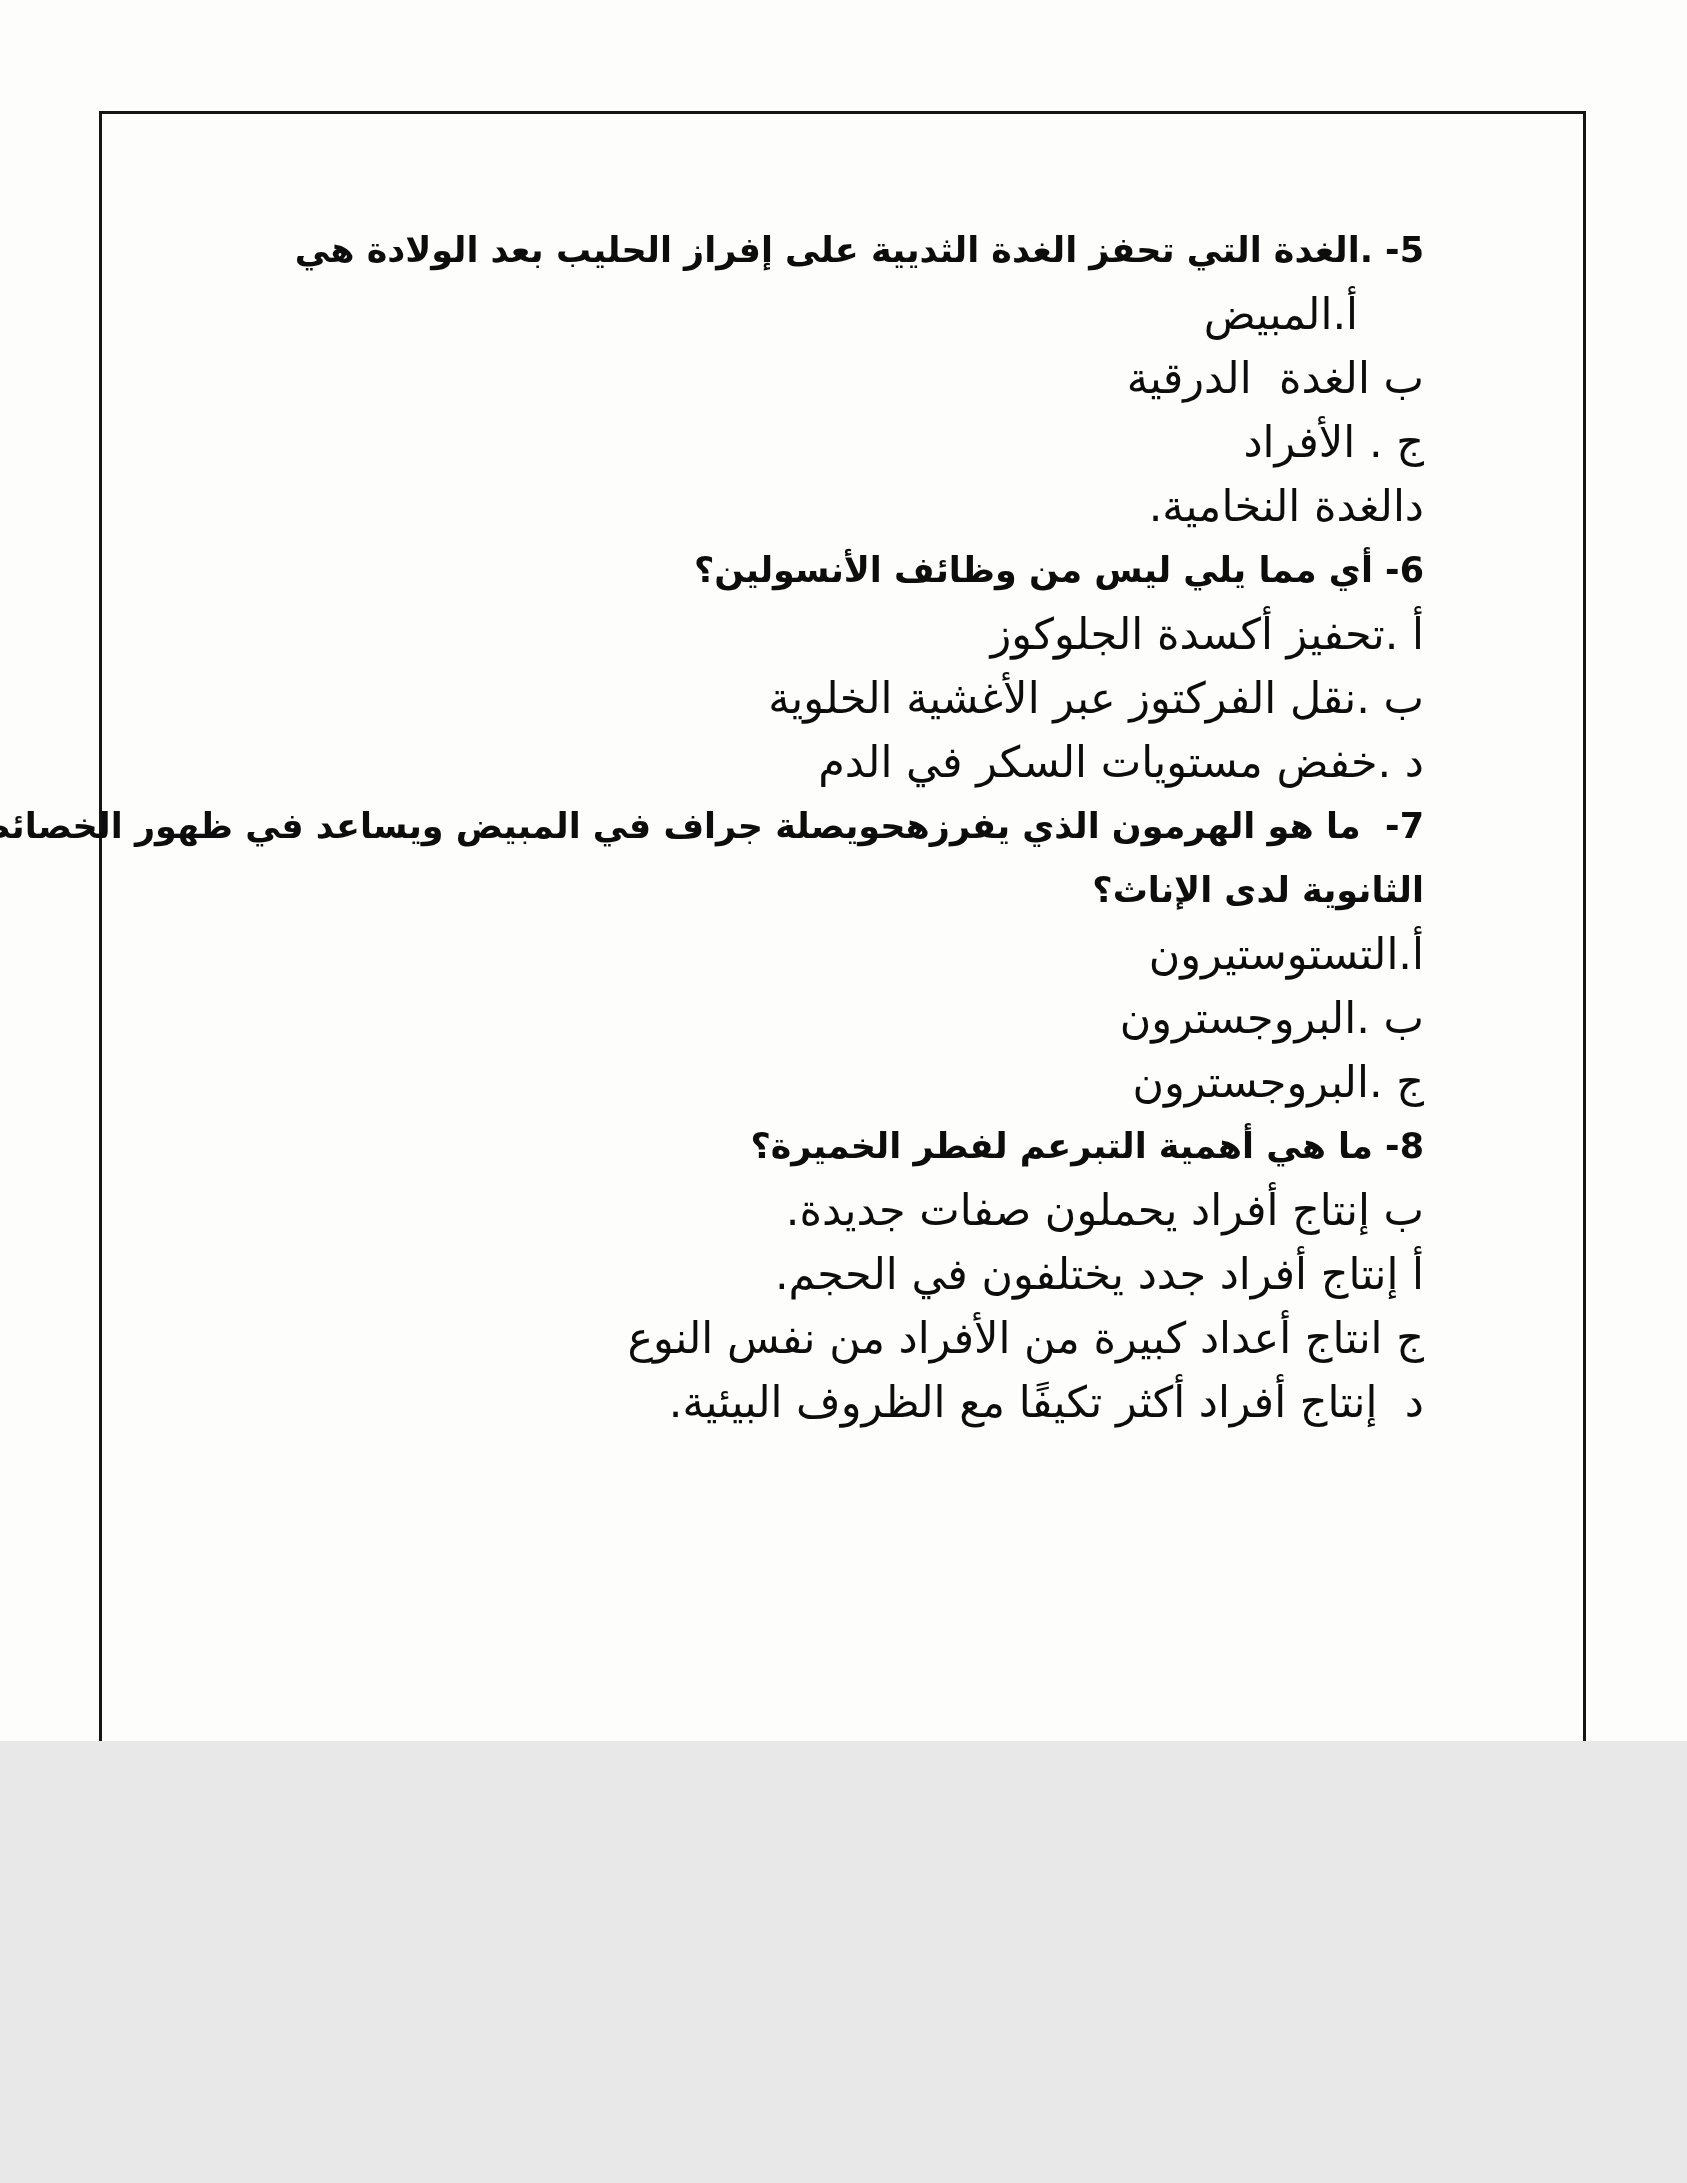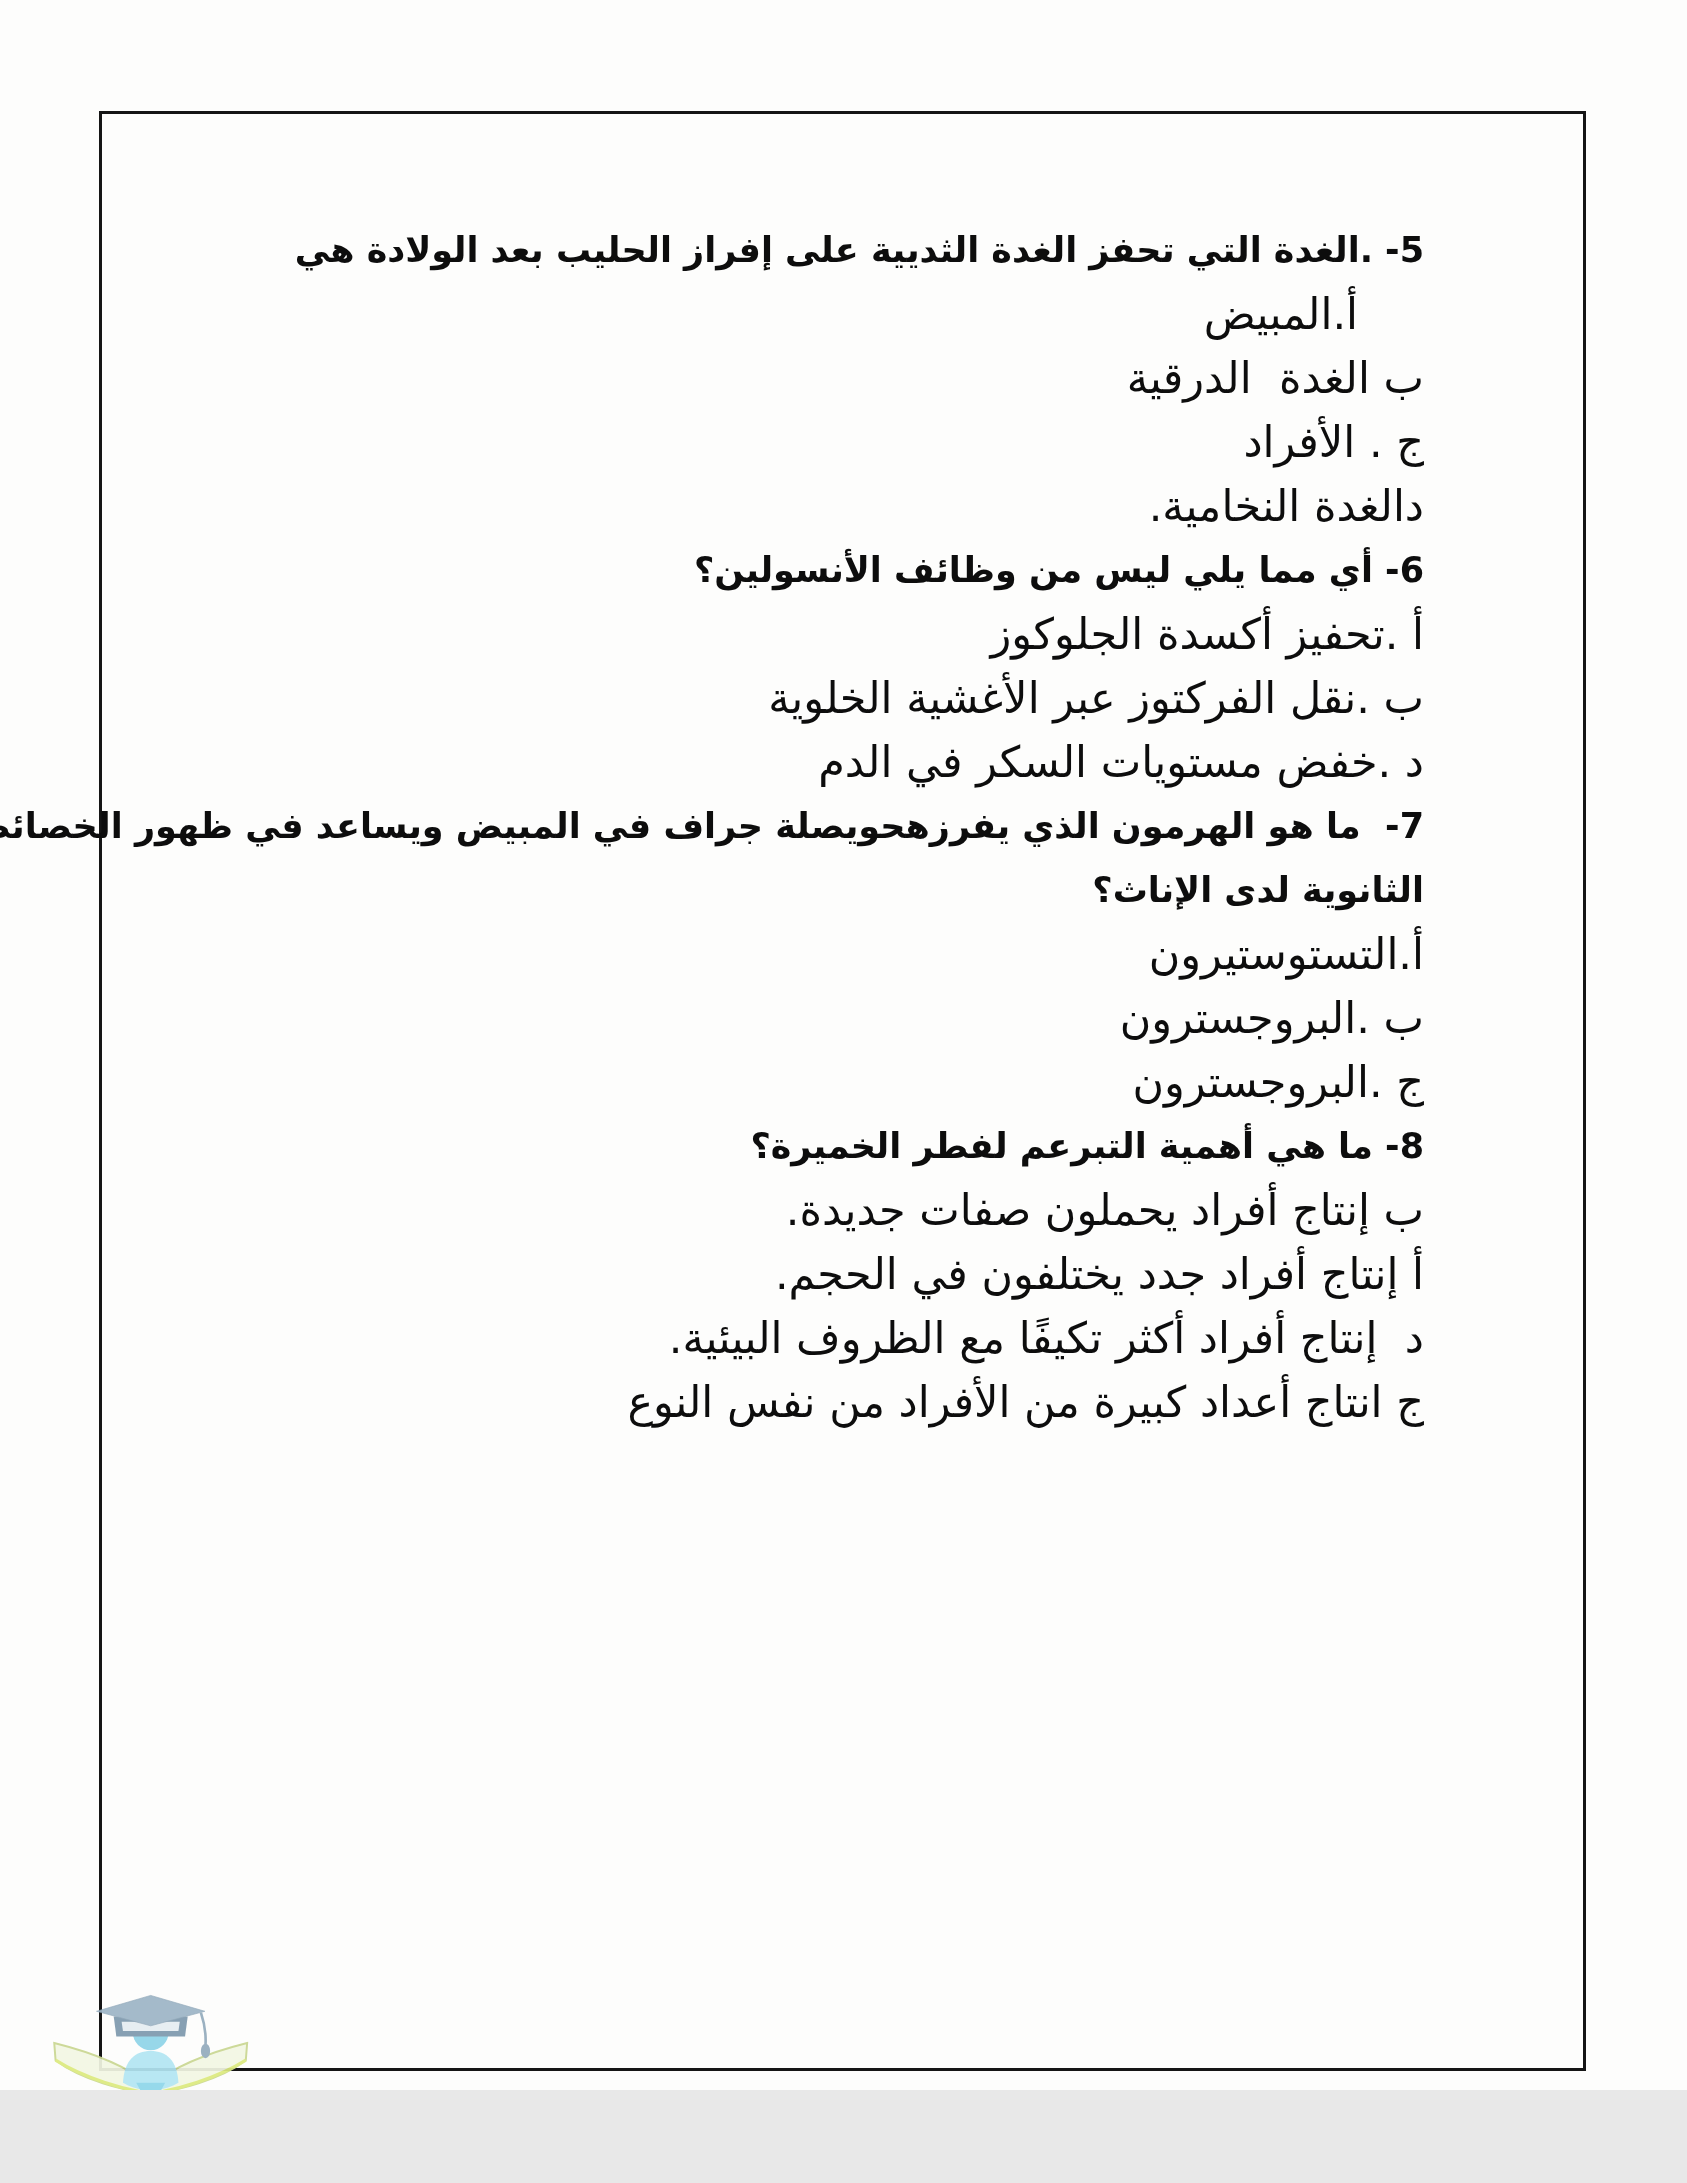--- a/index.html
+++ b/index.html
@@ -1,18 +1,18 @@
 <!DOCTYPE html>
 <html lang="ar" style="font-size:10.6px"><head>
 <meta charset="utf-8">
 <style>
   html,body{margin:0;padding:0;background:#e8e8e8;}
   .page{
     position:relative;
-    width:1687px;height:2090px;
+    width:1687px;height:1741px;
     background:#fdfdfc;
     overflow:hidden;
     font-family:"DejaVu Sans",sans-serif;
   }
   .frame{
     position:absolute;
     left:99px;top:111px;
     width:1487px;height:1960px;
     border:3.3px solid #151515;
     box-sizing:border-box;
@@ -83,22 +83,22 @@
       <div class="line q-line">الثانوية لدى الإناث؟</div>
       <div class="line">أ.التستوستيرون</div>
       <div class="line">ب .البروجسترون</div>
       <div class="line">ج .البروجسترون</div>
     </section>
 
     <section>
       <div class="line q-line">8- ما هي أهمية التبرعم لفطر الخميرة؟</div>
       <div class="line">ب إنتاج أفراد يحملون صفات جديدة.</div>
       <div class="line">أ إنتاج أفراد جدد يختلفون في الحجم.</div>
+      <div class="line">ج انتاج أعداد كبيرة من الأفراد من نفس النوع</div>
       <div class="line">د  إنتاج أفراد أكثر تكيفًا مع الظروف البيئية.</div>
-      <div class="line">ج انتاج أعداد كبيرة من الأفراد من نفس النوع</div>
     </section>
 
   </main>
 
   <div class="watermark">
     <svg width="218" height="114" viewBox="0 0 330 172" xmlns="http://www.w3.org/2000/svg">
 
       <g>
         <path d="M 14 86 C 70 100, 125 122, 160 150 L 160 163 C 120 158, 55 142, 16 112 Z" fill="#f3f7e4" stroke="#c9d791" stroke-width="3"></path>
         <path d="M 306 86 C 250 100, 195 122, 160 150 L 160 163 C 200 158, 265 142, 304 112 Z" fill="#f3f7e4" stroke="#c9d791" stroke-width="3"></path>

